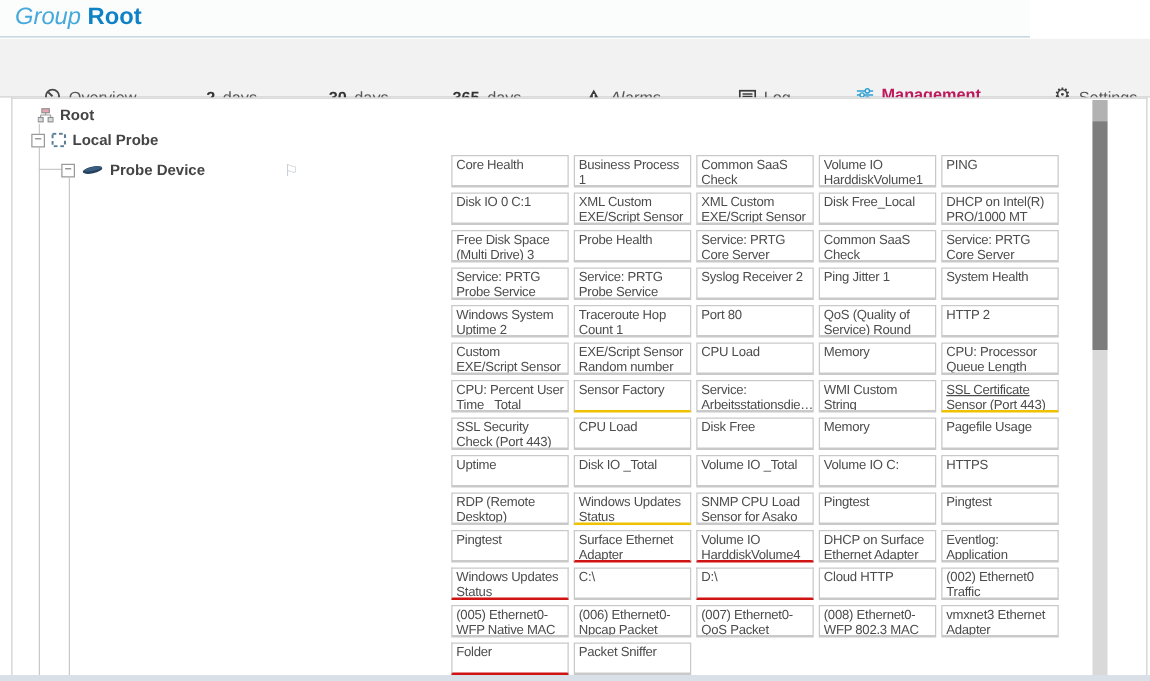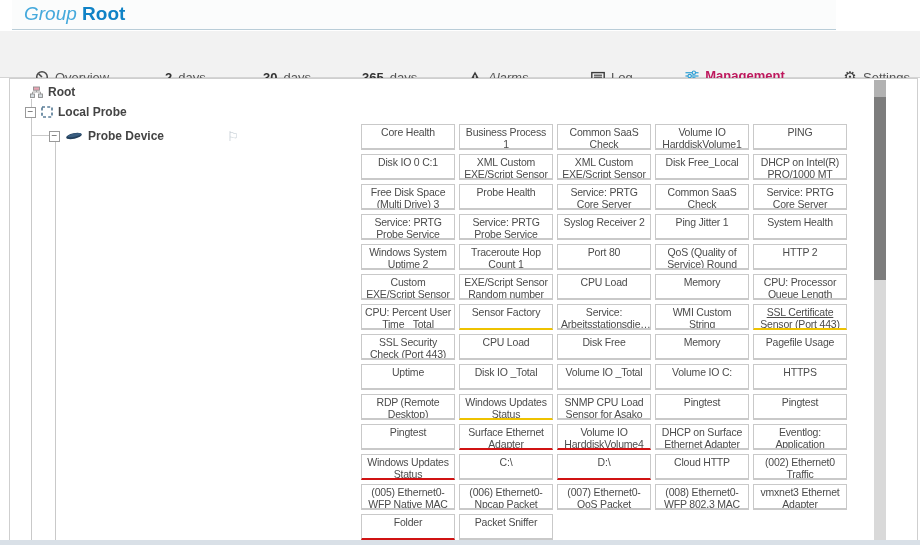--- a/index.html
+++ b/index.html
@@ -1,20 +1,20 @@
 <!DOCTYPE html>
 <html><head>
 <meta charset="utf-8">
 <style>
   * { margin:0; padding:0; box-sizing:border-box; }
   html,body { width:920px; height:545px; background:#fff; font-family:"Liberation Sans", sans-serif; overflow:hidden; }
   .page { position:relative; width:920px; height:545px; background:#fff; }
 
   
-  .hdr { position:absolute; left:12px; top:0; width:824px; height:30px; background:#fbfcfc; border-bottom:1px solid #b9cdd8; }
+  .hdr { position:absolute; left:0; top:0; width:824px; height:30px; background:#fbfcfc; border-bottom:1px solid #b9cdd8; }
   .hdr h1 { position:absolute; left:12px; top:3px; font-size:19px; font-weight:400; }
   .hdr .grp { font-style:italic; color:#45a9dc; }
   .hdr .nm  { font-weight:700; color:#0f82c6; font-style:normal; }
 
   
   .tabstrip { position:absolute; left:0; top:31px; width:920px; height:47px; background:#f2f2f2; border-bottom:1px solid #d4d4d4; }
   .tab { position:absolute; top:31px; height:30px; display:flex; align-items:center; gap:6px;
          font-size:13px; color:#555; cursor:pointer; white-space:nowrap; }
   .tab .num { font-weight:700; color:#333; }
   .tab.active { font-weight:700; color:#be185d; border-bottom:3px solid #2e9fd4; justify-content:center; }
@@ -30,21 +30,21 @@
   .tline { position:absolute; width:1px; background:#c9c9c9; }
   .tstub { position:absolute; height:1px; background:#c9c9c9; }
   .trow { position:absolute; height:16px; display:flex; align-items:center; gap:5px; }
   .tlabel { font-size:12px; font-weight:600; color:#444; cursor:pointer; white-space:nowrap; }
   .togglebox { width:11px; height:11px; background:#fff; border:1px solid #9a9a9a; color:#555;
                font-size:10px; line-height:8px; text-align:center; cursor:pointer; }
   .flag { font-size:13px; color:#bdc7cf; margin-left:58px; }
 
   
   .grid { position:absolute; left:351px; top:45px; width:486px;
-          display:grid; grid-template-columns:repeat(5,94px); grid-auto-rows:26px; gap:4px;text-align:center; }
+          display:grid; grid-template-columns:repeat(5,94px); grid-auto-rows:26px; gap:4px; }
   .tile { background:#fff; border:1px solid #c9c9c9; border-bottom:2px solid #c9c9c9;
           font-size:10.5px; line-height:12px; letter-spacing:-0.2px; color:#4c4c4c;
           padding:1px 3px; overflow:hidden; cursor:pointer; }
 
   
   .sbar { position:absolute; left:874px; top:80px; width:12px; height:463px; background:#d9d9d9; }
   .sb-top { position:absolute; left:0; top:0; width:12px; height:17px; background:#b2b2b2; }
   .sb-thumb { position:absolute; left:0; top:17px; width:12px; height:183px; background:#7d7d7d; cursor:pointer; }
 
   .bottomstrip { position:absolute; left:0; top:540px; width:920px; height:5px; background:#d9e0e7; }

